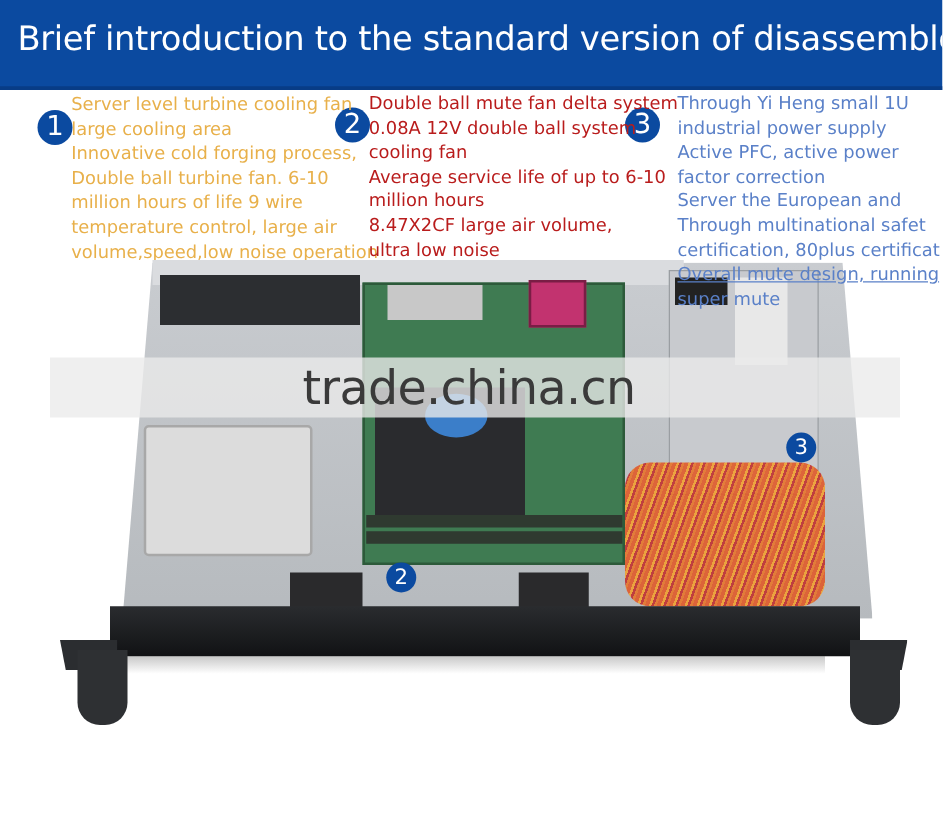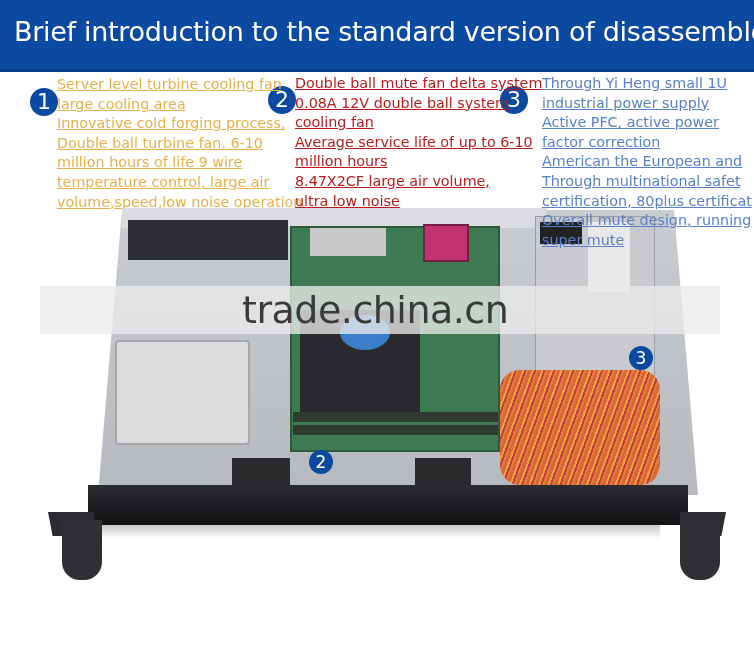--- a/index.html
+++ b/index.html
@@ -18,21 +18,21 @@
   }
 
   .badge {
     position: absolute; width: 28px; height: 28px; border-radius: 50%;
     background: #0b4aa0; color: #fff; font-size: 22px; line-height: 28px;
     text-align: center; font-family: "DejaVu Sans", sans-serif;
   }
   .badge.small { width: 24px; height: 24px; font-size: 17px; line-height: 24px; }
 
   .note { position: absolute; font-size: 14.3px; line-height: 19.6px; white-space: nowrap; }
-  .note div { white-space: nowrap; text-decoration: underline; }
+  .note div { white-space: nowrap; }
   .note1 { left: 57px; top: 75px; color: #e8b04a; }
   .note2 { left: 295px; top: 74px; color: #b91c1c; }
   .note3 { left: 542px; top: 74px; color: #5a80c8; }
   .note3 .ul { text-decoration: underline; }
 
   
   .chassis-wrap { position: absolute; left: 0; top: 200px; width: 639px; height: 420px; }
   .chassis-body {
     position: absolute; left: 98px; top: 10px; width: 600px; height: 285px;
     background: linear-gradient(#c9ccd0, #b6babe);
@@ -139,18 +139,18 @@
 
   <div class="badge small" style="left:309px; top:250px;">2</div>
   <div class="badge small" style="left:629px; top:146px;">3</div>
 </div>
 
 <div class="note note3">
   <div>Through Yi Heng small 1U</div>
   <div>industrial power supply</div>
   <div>Active PFC, active power</div>
   <div>factor correction</div>
-  <div>American the European and</div>
+  <div>Server the European and</div>
   <div>Through multinational safet</div>
   <div>certification, 80plus certificat</div>
   <div class="ul">Overall mute design, running</div>
   <div>super mute</div>
 </div>
 
 </body></html>

